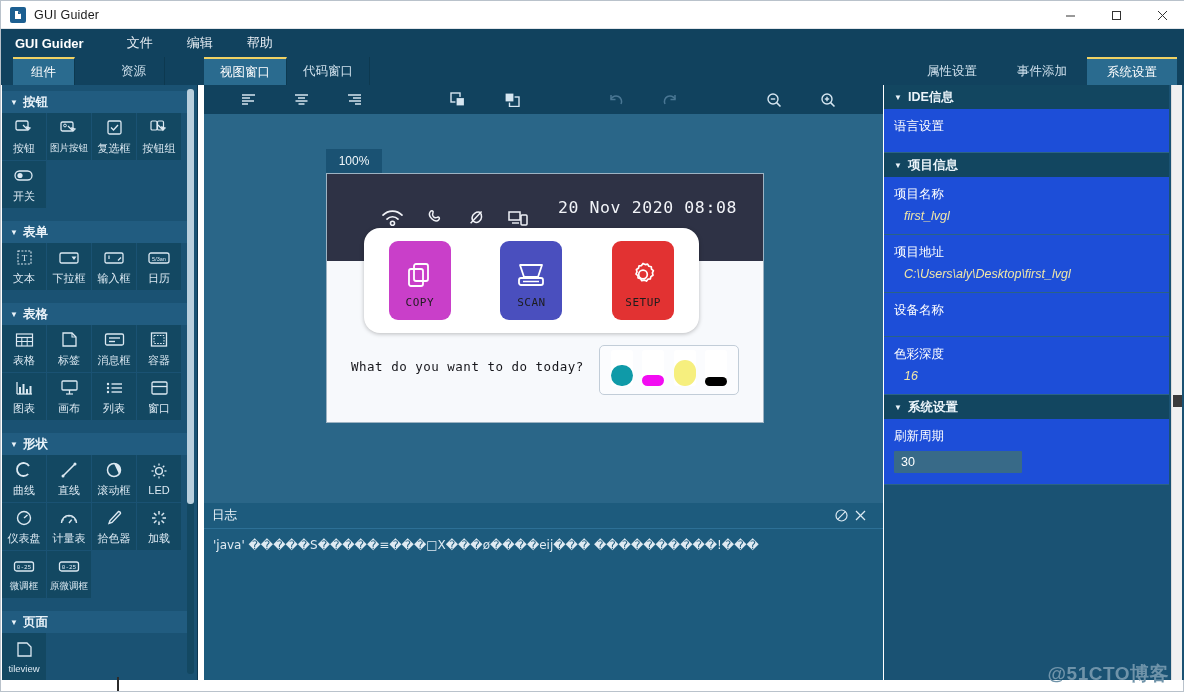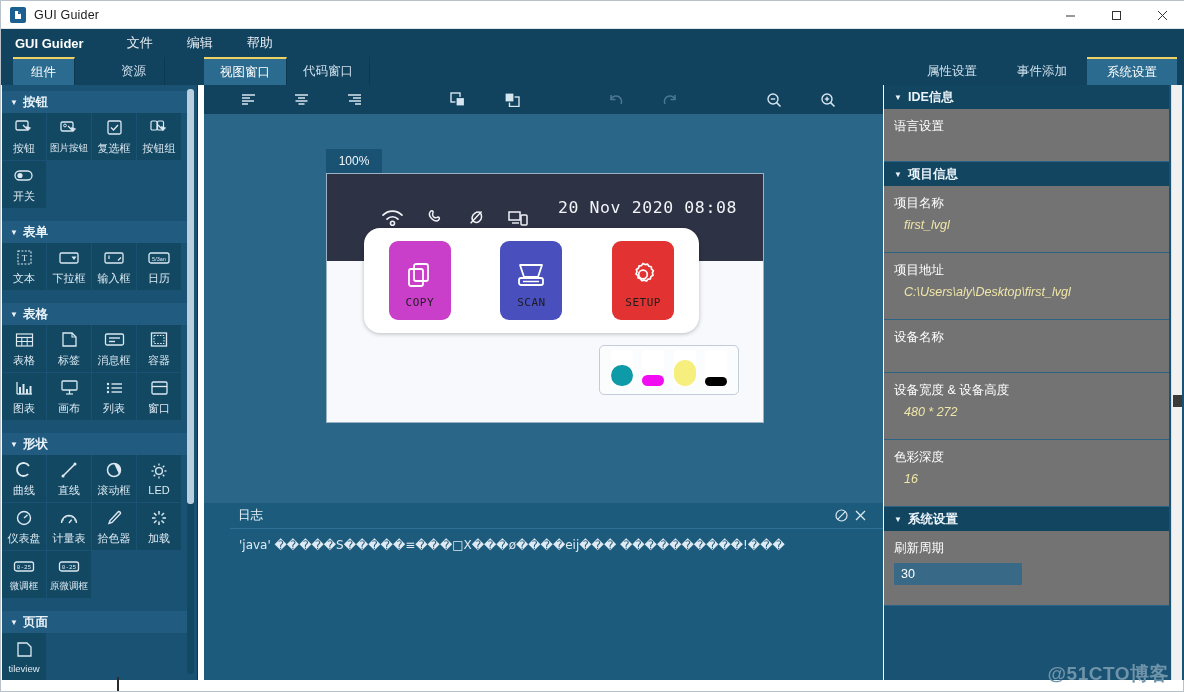--- a/index.html
+++ b/index.html
@@ -169,21 +169,20 @@
   .toner .tube {
     position: absolute; left: 0; bottom: 0; width: 22px; height: 36px;
     background: #ffffff; border-radius: 3px;
   }
   .toner .fill { position: absolute; left: 0; bottom: 0; width: 22px; }
 
   
   #logpanel {
     position: absolute; left: 203px; top: 502px; width: 679px; height: 177px;
     background: #1d5b7d;
-    padding-left: 26px;
   }
   #log-head {
     height: 26px; background: #1d5b7d; border-bottom: 1px solid #2d7096;
     display: flex; align-items: center; color: #eaf3f9; font-size: 12.5px;
     padding: 0 8px;
   }
   #log-head .spacer { flex: 1; }
   .log-act { width: 20px; text-align: center; color: #dbe9f2; font-size: 13px; }
   #log-body {
     padding: 8px 9px; color: #dfeaf2; font-size: 12px;
@@ -195,22 +194,22 @@
     position: absolute; left: 883px; top: 84px; width: 300px; height: 595px;
     background: #1a5273; overflow: hidden;
   }
   .prop-group {
     background: #124660; color: #eaf3f9; font-size: 12.5px; font-weight: bold;
     height: 24px; display: flex; align-items: center; padding-left: 10px;
     width: 285px;
   }
   .prop-group .caret { font-size: 8px; margin-right: 6px; }
   .prop-row {
-    width: 285px; padding: 9px 10px 20px 10px;
-    border-bottom: 1px solid #2b6384; background: #737373;
+    width: 285px; padding: 9px 10px 11px 10px;
+    border-bottom: 1px solid #2b6384; background: #1d4ed8;
   }
   .prop-label { color: #ffffff; font-size: 12.5px; margin-bottom: 6px; }
   .prop-value {
     color: #f0e6a8; font-size: 12.5px; font-style: italic; padding-left: 10px;
   }
   .prop-select {
     width: 262px; height: 22px; background: #5d7f94; border: none;
     color: #ffffff; font-size: 12.5px; display: flex; align-items: center;
     justify-content: space-between; padding: 0 8px; border-radius: 1px;
   }
@@ -817,20 +816,21 @@
           <span class="t-ico">
             <svg width="30" height="30" viewBox="0 0 30 30">
                 <path d="M15 3.5l2.2 1.1 2.4-.5 1.3 2.1 2.4.6.2 2.4 1.9 1.5-1 2.2.6 2.4-2.1 1.3-.6 2.4-2.4.2-1.5 1.9-2.2-1-2.4.6-1.3-2.1-2.4-.6-.2-2.4-1.9-1.5 1-2.2-.6-2.4 2.1-1.3.6-2.4 2.4-.2z" fill="none" stroke="#fff" stroke-width="1.7" stroke-linejoin="round"></path>
                 <circle cx="15" cy="14.5" r="4.3" fill="none" stroke="#fff" stroke-width="1.7"></circle>
               </svg>
           </span>
           <span class="t-lbl">SETUP</span>
         </div>
       </div>
 
+      <div id="dev-prompt">What do you want to do today?</div>
 
       <div id="dev-toner">
         <div class="toner">
           <div class="tube"></div>
           <div class="fill" style="background:#0f9aa8;height:21px;border-radius:11px"></div>
         </div>
         <div class="toner">
           <div class="tube"></div>
           <div class="fill" style="background:#f20cf2;height:11px;border-radius:6px"></div>
         </div>
@@ -886,24 +886,20 @@
       <div class="prop-value">first_lvgl</div>
     </div>
     <div class="prop-row">
       <div class="prop-label">项目地址</div>
       <div class="prop-value">C:\Users\aly\Desktop\first_lvgl</div>
     </div>
     <div class="prop-row">
       <div class="prop-label">设备名称</div>
     </div>
     <div class="prop-row">
-      <div class="prop-label">设备宽度 &amp; 设备高度</div>
-      <div class="prop-value">480 *  272</div>
-    </div>
-    <div class="prop-row">
       <div class="prop-label">色彩深度</div>
       <div class="prop-value">16</div>
     </div>
 
     <div class="prop-group">
       <span class="caret">▼</span>
       <span>系统设置</span>
     </div>
     <div class="prop-row">
       <div class="prop-label">刷新周期</div>

